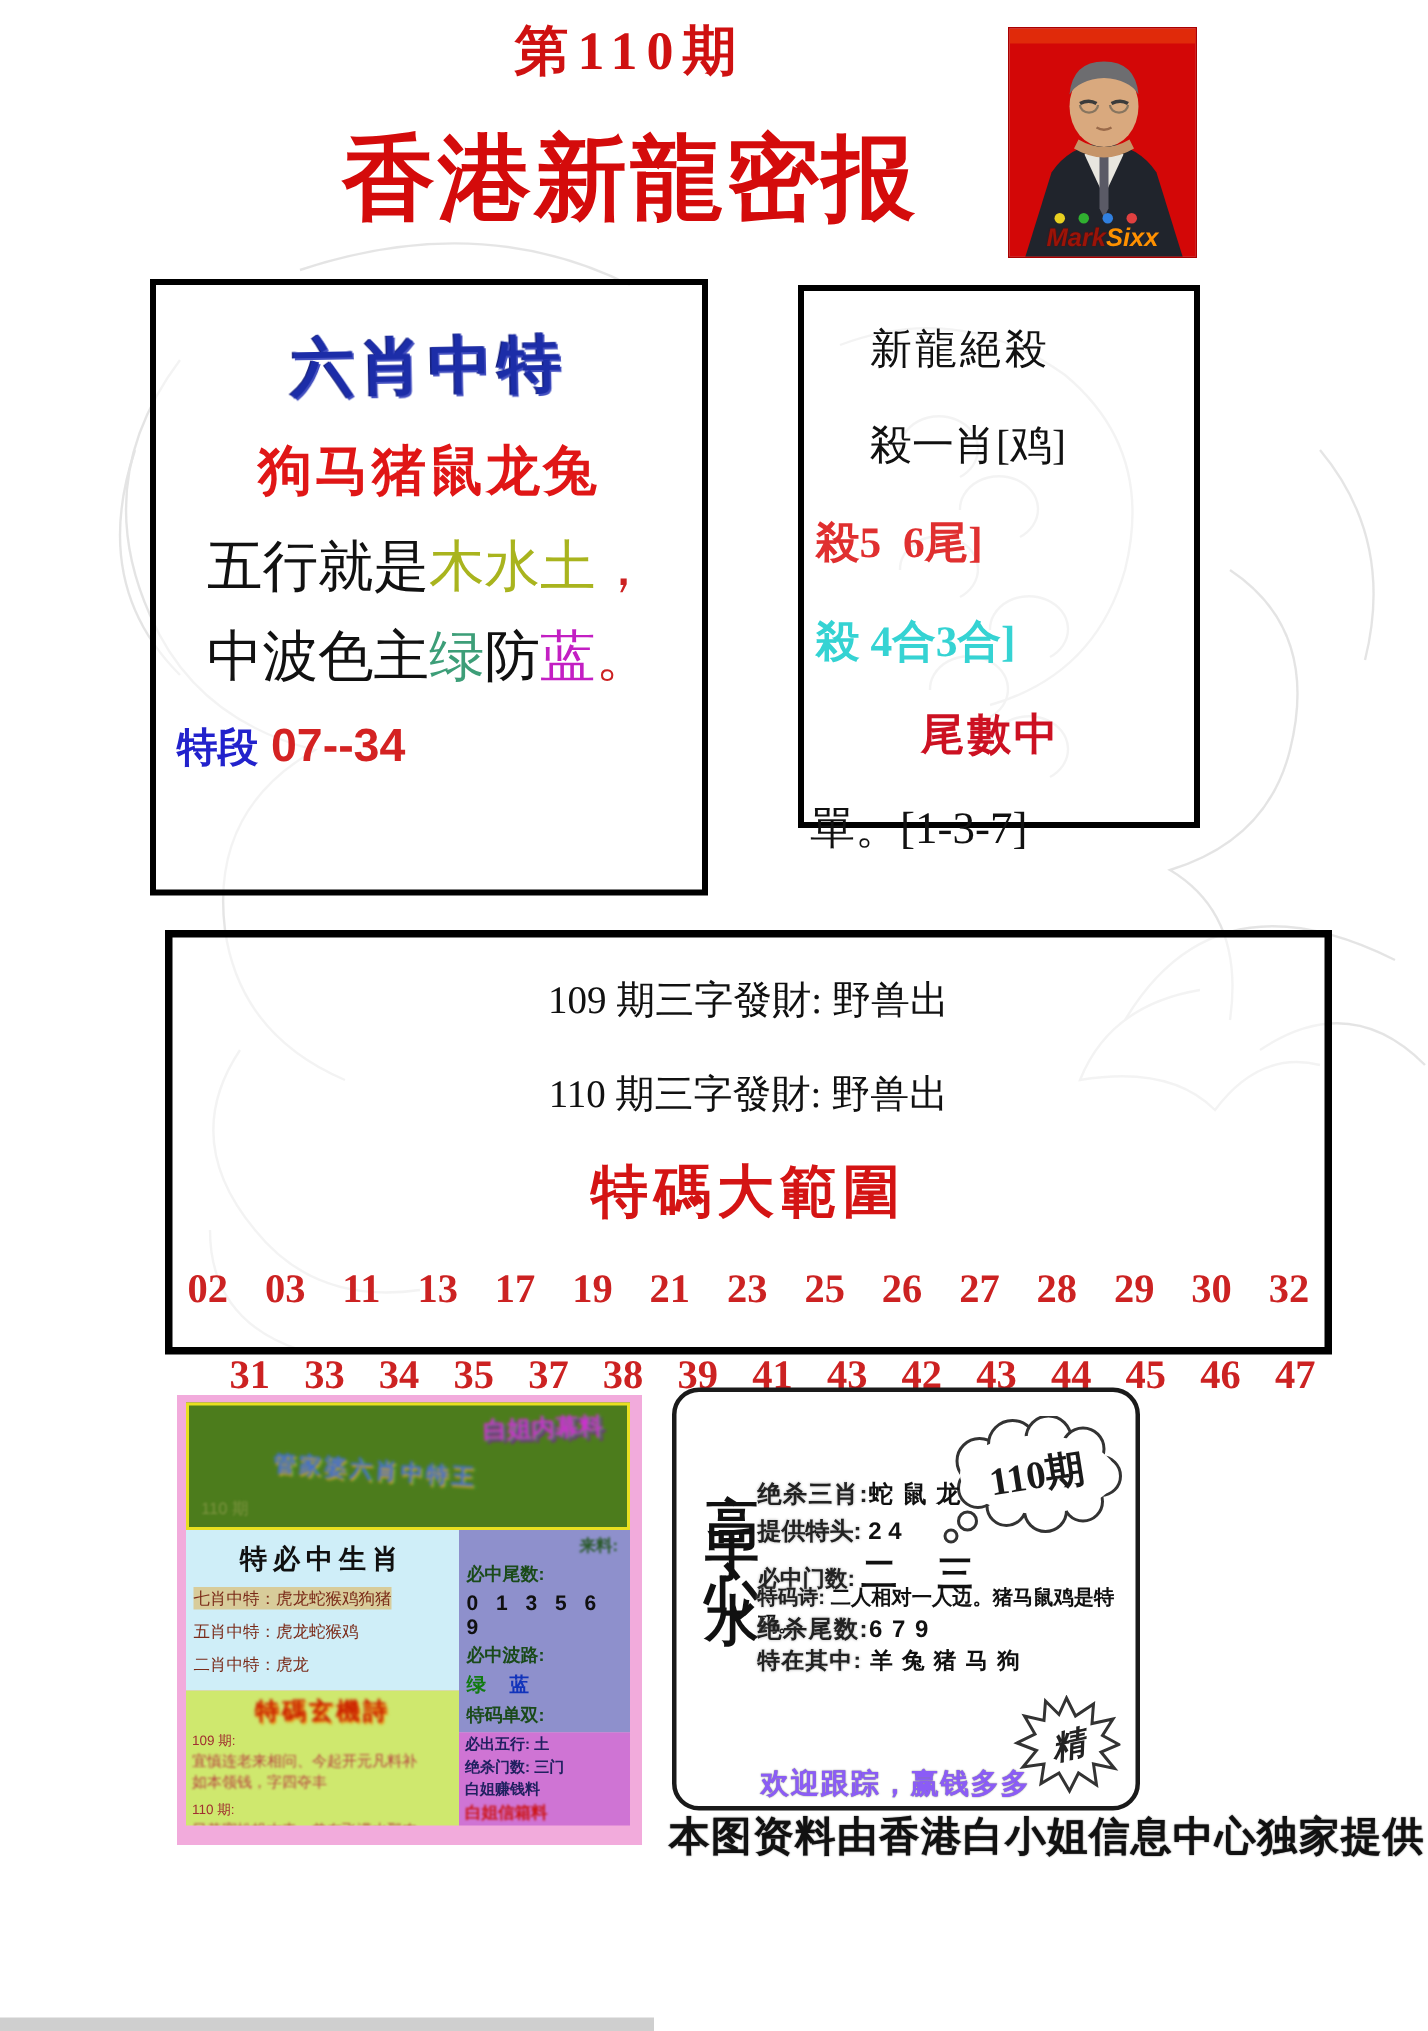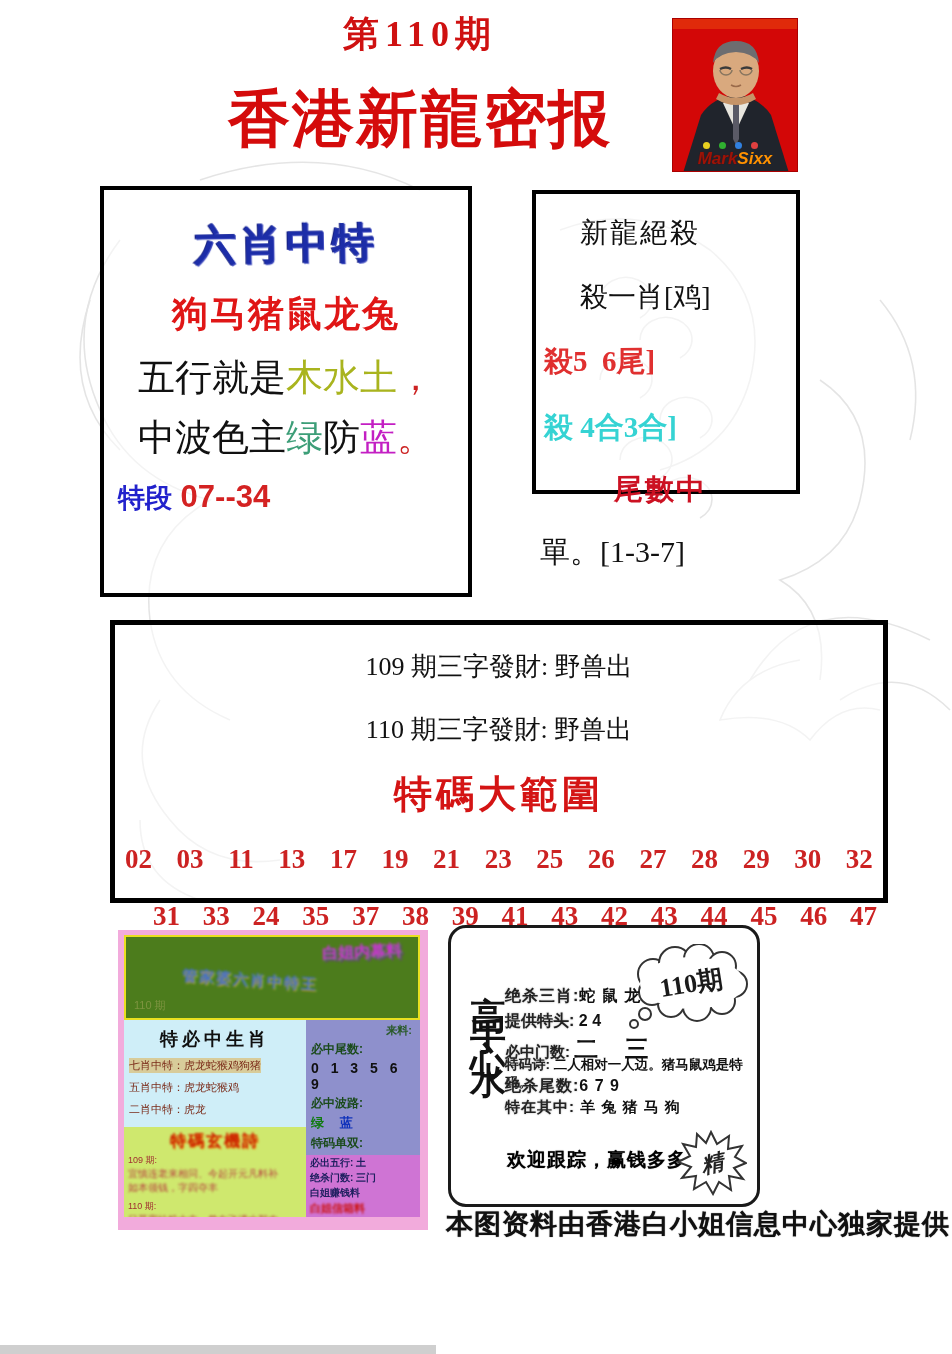--- a/index.html
+++ b/index.html
@@ -35,21 +35,21 @@
   .waveline { margin-top:10px; font-size:37px; color:#111; }
   .waveline .g { color:#3d9e78; }
   .waveline .b { color:#c31fc3; }
   .waveline .p { color:#c22; }
   .teduan { margin-top:16px; text-align:left; padding-left:14px; }
   .teduan .lab { font-size:27px; font-weight:bold; color:#2222cc; }
   .teduan .val { font-size:31px; font-weight:bold; color:#d42222; font-family:"Liberation Sans",sans-serif; }
   .killwave { margin-top:12px; font-size:36px; font-weight:bold; color:#e01616; letter-spacing:3px; }
 
   
-  .right-box { left:532px; top:190px; width:268px; height:304px; }
+  .right-box { left:532px; top:190px; width:268px; height:362px; }
   .right-box div { white-space:pre-wrap; }
   .r1 { margin:20px 0 0 44px; font-size:28px; color:#111; letter-spacing:2px; }
   .r2 { margin:26px 0 0 44px; font-size:28px; color:#111; }
   .r3 { margin:26px 0 0 8px;  font-size:29px; color:#e03030; font-weight:bold; }
   .r4 { margin:26px 0 0 8px;  font-size:29px; color:#35d3d3; font-weight:bold; }
   .r5 { margin:22px 0 0 78px; font-size:29px; color:#cc1122; font-weight:bold; letter-spacing:2px; }
   .r6 { margin:22px 0 0 4px;  font-size:30px; color:#111; }
   .r7 { margin:22px 0 0 4px;  font-size:30px; color:#e23ae2; }
 
   
@@ -95,21 +95,21 @@
   .erow { position:absolute; left:54px; width:248px; font-family:"Liberation Sans",sans-serif; }
   .erow .lb { font-weight:bold; color:#222; text-shadow:0 0 2px #aaa; }
   .erow .vl { color:#111; font-weight:bold; }
   .er1 { top:58px;  font-size:16px; letter-spacing:1px; }
   .er2 { top:83px;  font-size:16px; }
   .er3 { top:105px; font-size:15px; }
   .er3 .vl { font-size:24px; letter-spacing:10px; font-weight:bold; }
   .er4 { top:128px; font-size:13.5px; }
   .er5 { top:148px; font-size:16px; letter-spacing:1px; }
   .er6 { top:170px; font-size:15px; letter-spacing:1px; }
-  .welcome { position:absolute; left:56px; top:219px; font-size:19px; font-weight:bold; color:#000000; letter-spacing:1px; font-family:"Liberation Sans",sans-serif; text-shadow:0 0 1px #666; }
+  .welcome { position:absolute; left:56px; top:248px; font-size:19px; font-weight:bold; color:#8b5cf6; letter-spacing:1px; font-family:"Liberation Sans",sans-serif; text-shadow:0 0 1px #666; }
   .bubble { position:absolute; right:6px; top:16px; width:132px; height:92px; }
   .bubble text { font-family:"Liberation Serif",serif; }
   .burst { position:absolute; right:10px; bottom:8px; width:72px; height:66px; }
 
   .caption { position:absolute; left:446px; top:1206px; font-size:27px; font-weight:bold; color:#111; letter-spacing:1px; font-family:"Liberation Sans",sans-serif; z-index:3; text-shadow:0 0 1px #444; }
   .bottom-strip { position:absolute; left:0; top:1345px; width:436px; height:9px; background:#cfcfcf; z-index:1; }
 </style>
 </head>
 <body>
 
@@ -199,21 +199,21 @@
         <span>26</span>
         <span>27</span>
         <span>28</span>
         <span>29</span>
         <span>30</span>
         <span>32</span>
       </div>
     <div class="numrow numrow2">
         <span>31</span>
         <span>33</span>
-        <span>24</span>
+        <span>34</span>
         <span>35</span>
         <span>37</span>
         <span>38</span>
         <span>39</span>
         <span>41</span>
         <span>43</span>
         <span>42</span>
         <span>43</span>
         <span>44</span>
         <span>45</span>

